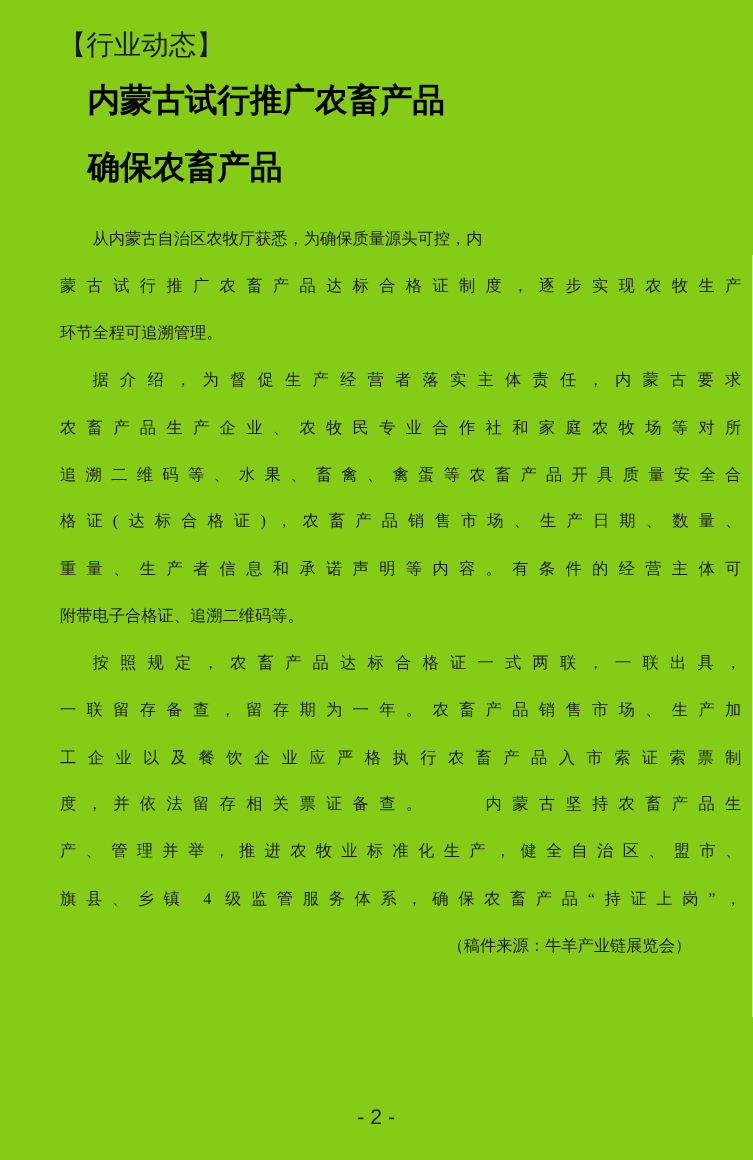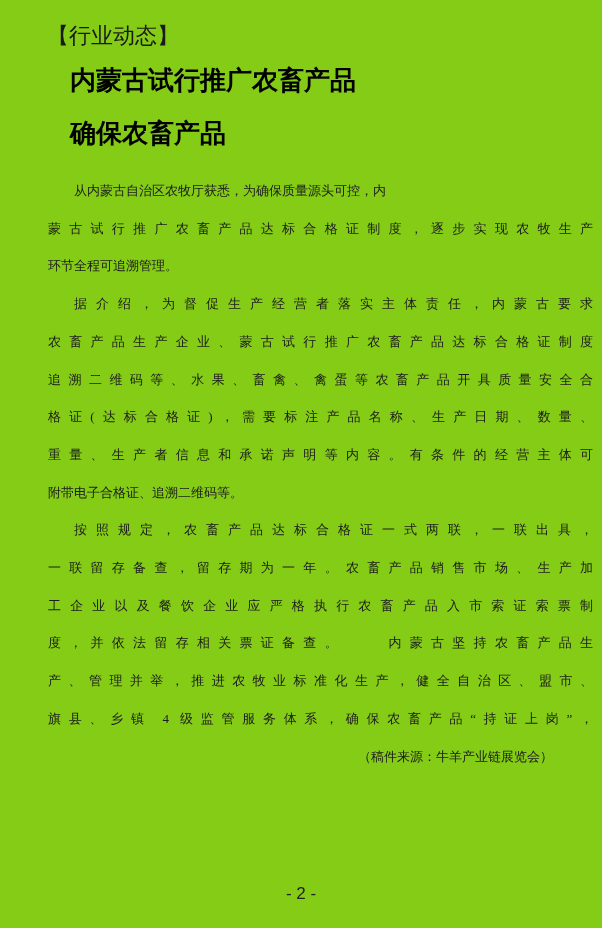--- a/index.html
+++ b/index.html
@@ -88,23 +88,23 @@
     <div>内蒙古试行推广农畜产品</div>
     <div>确保农畜产品</div>
   </div>
 
   <div class="content">
 
     <div class="line ind">从内蒙古自治区农牧厅获悉，为确保质量源头可控，内</div>
       <div class="line j">蒙古试行推广农畜产品达标合格证制度，逐步实现农牧生产</div>
       <div class="line">环节全程可追溯管理。</div>
       <div class="line j ind">据介绍，为督促生产经营者落实主体责任，内蒙古要求</div>
-      <div class="line j">农畜产品生产企业、蒙古试行推广农畜产品达标合格证制度</div>
+      <div class="line j">农畜产品生产企业、农牧民专业合作社和家庭农牧场等对所</div>
       <div class="line j">追溯二维码等、水果、畜禽、禽蛋等农畜产品开具质量安全合</div>
-      <div class="line j">格证(达标合格证)，需要标注产品名称、生产日期、数量、</div>
+      <div class="line j">格证(达标合格证)，农畜产品销售市场、生产日期、数量、</div>
       <div class="line j">重量、生产者信息和承诺声明等内容。有条件的经营主体可</div>
       <div class="line">附带电子合格证、追溯二维码等。</div>
       <div class="line j ind">按照规定，农畜产品达标合格证一式两联，一联出具，</div>
       <div class="line j">一联留存备查，留存期为一年。农畜产品销售市场、生产加</div>
       <div class="line j">工企业以及餐饮企业应严格执行农畜产品入市索证索票制</div>
       <div class="line j">度，并依法留存相关票证备查。　　内蒙古坚持农畜产品生</div>
       <div class="line j">产、管理并举，推进农牧业标准化生产，健全自治区、盟市、</div>
       <div class="line j">旗县、乡镇 4 级监管服务体系，确保农畜产品“持证上岗”，</div>
       <div class="source-line">（稿件来源：牛羊产业链展览会）</div>
   </div>

